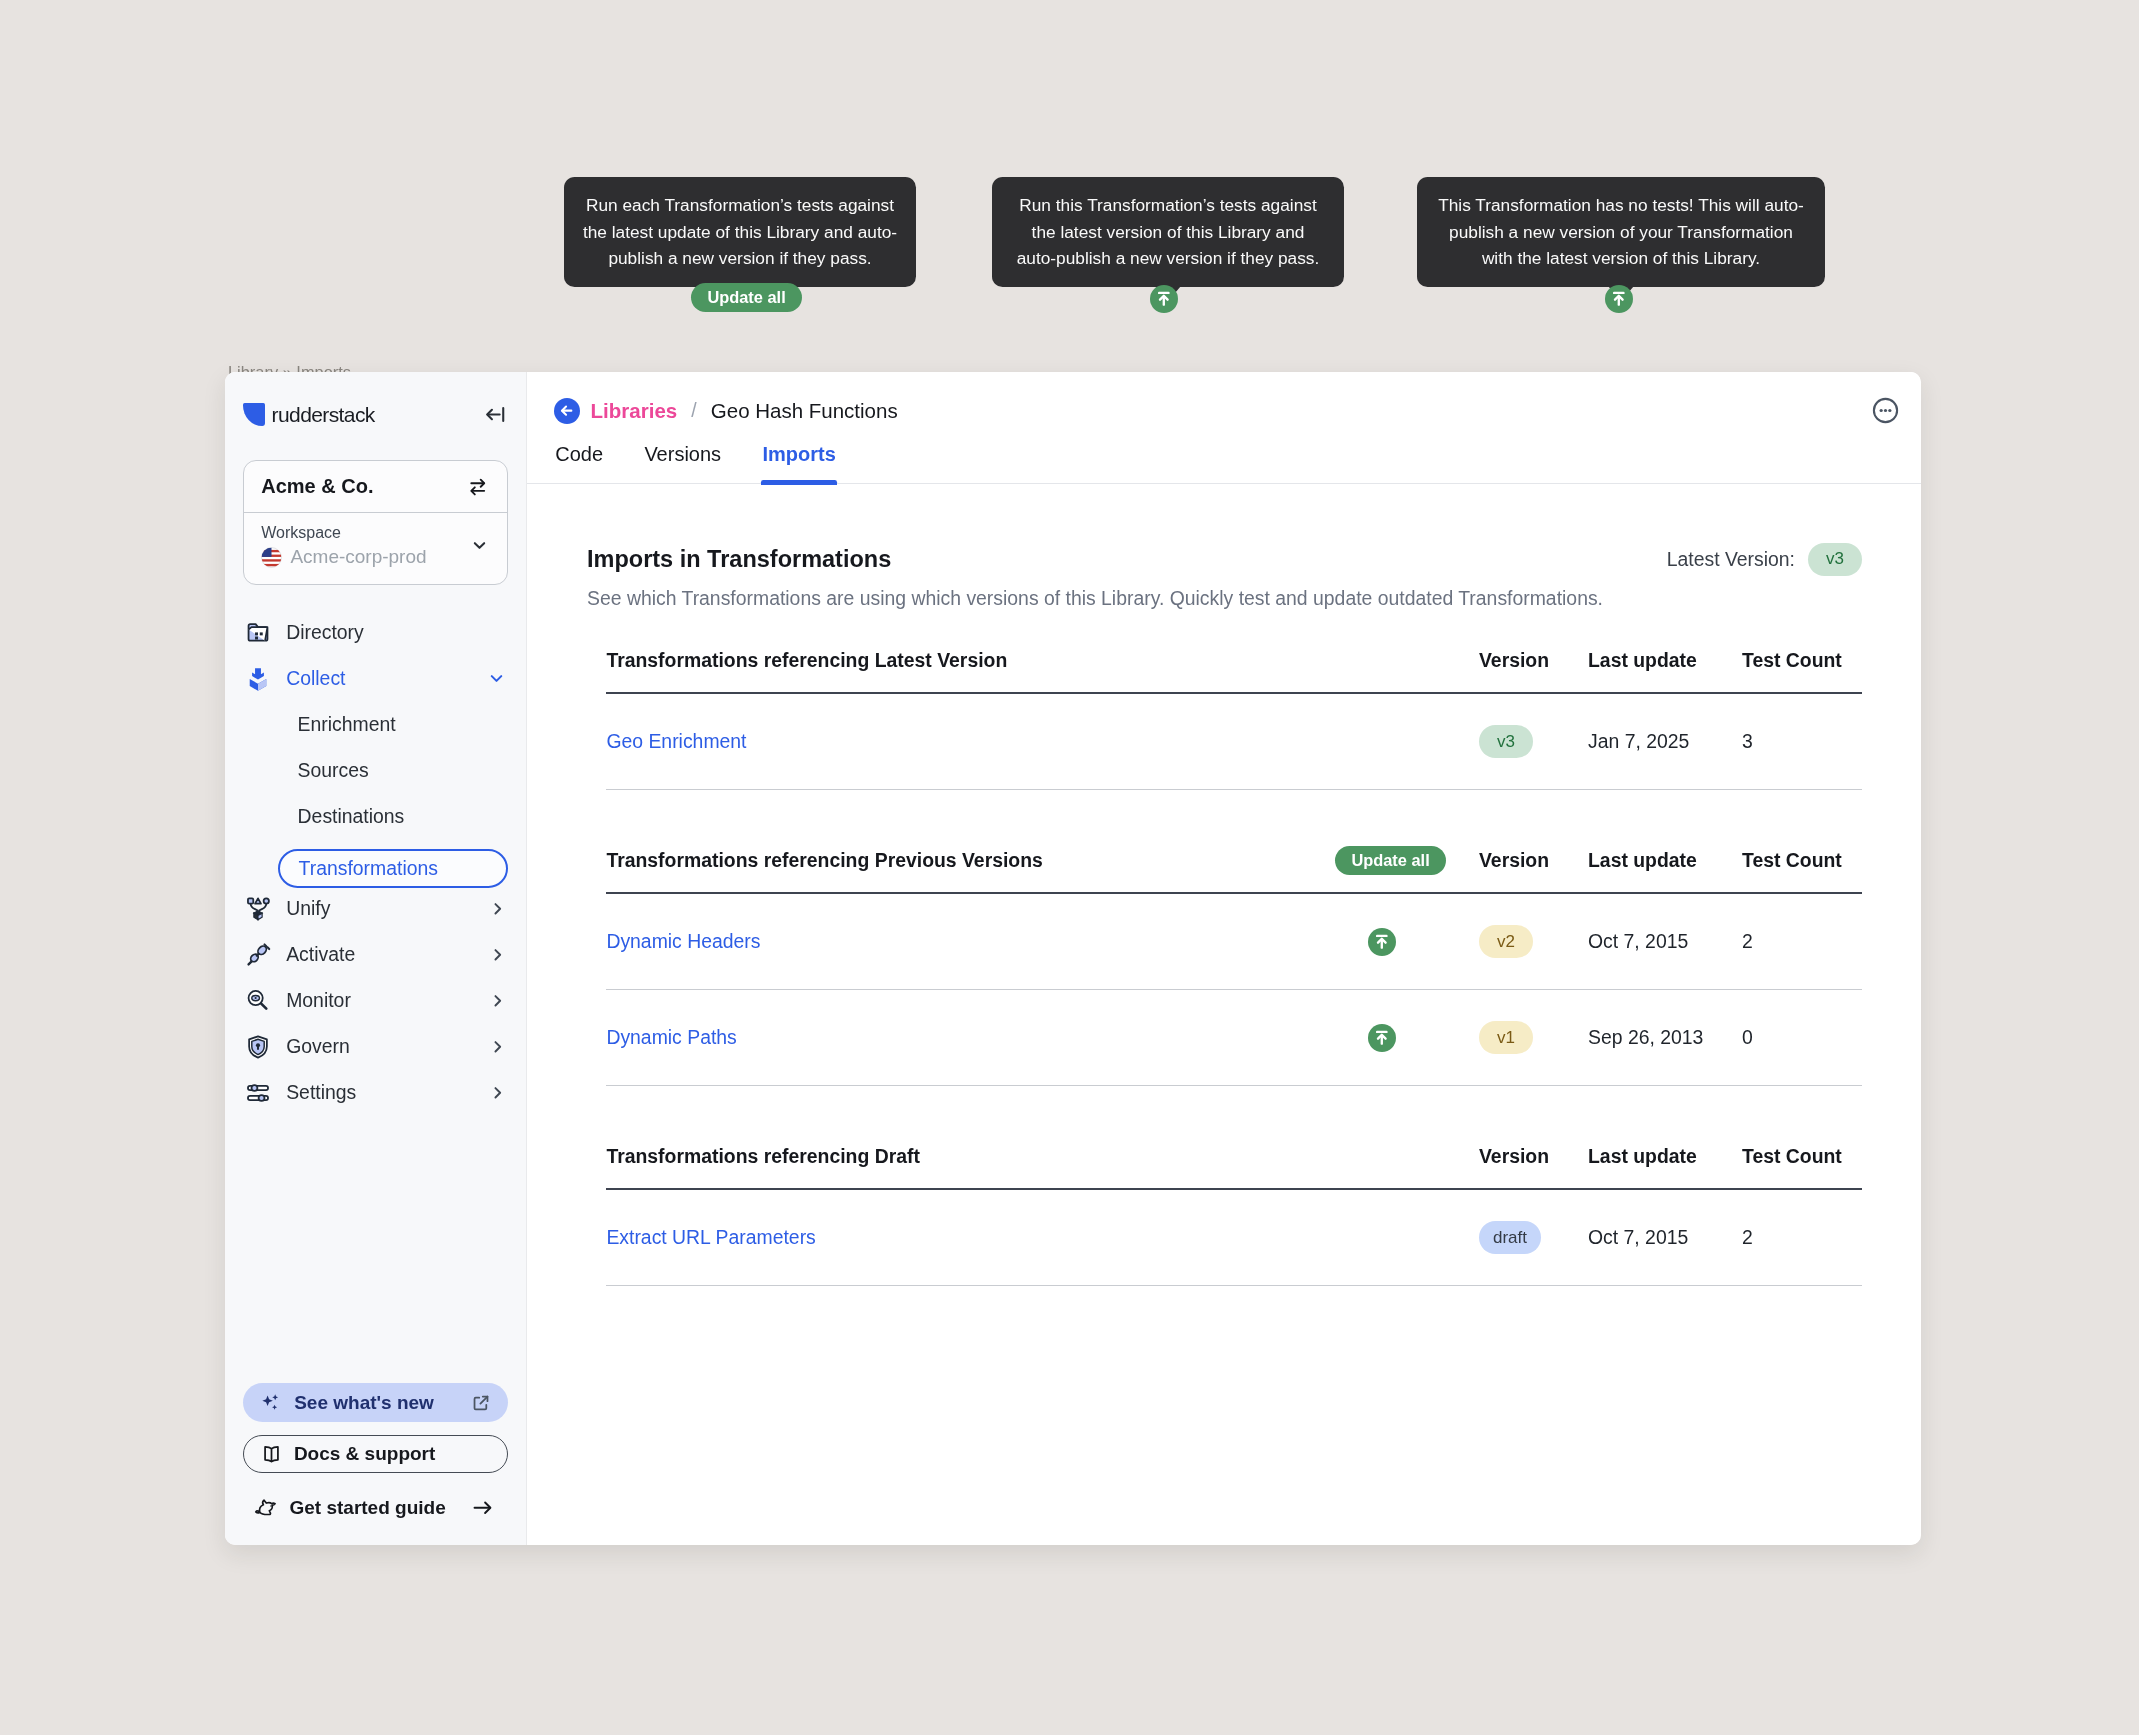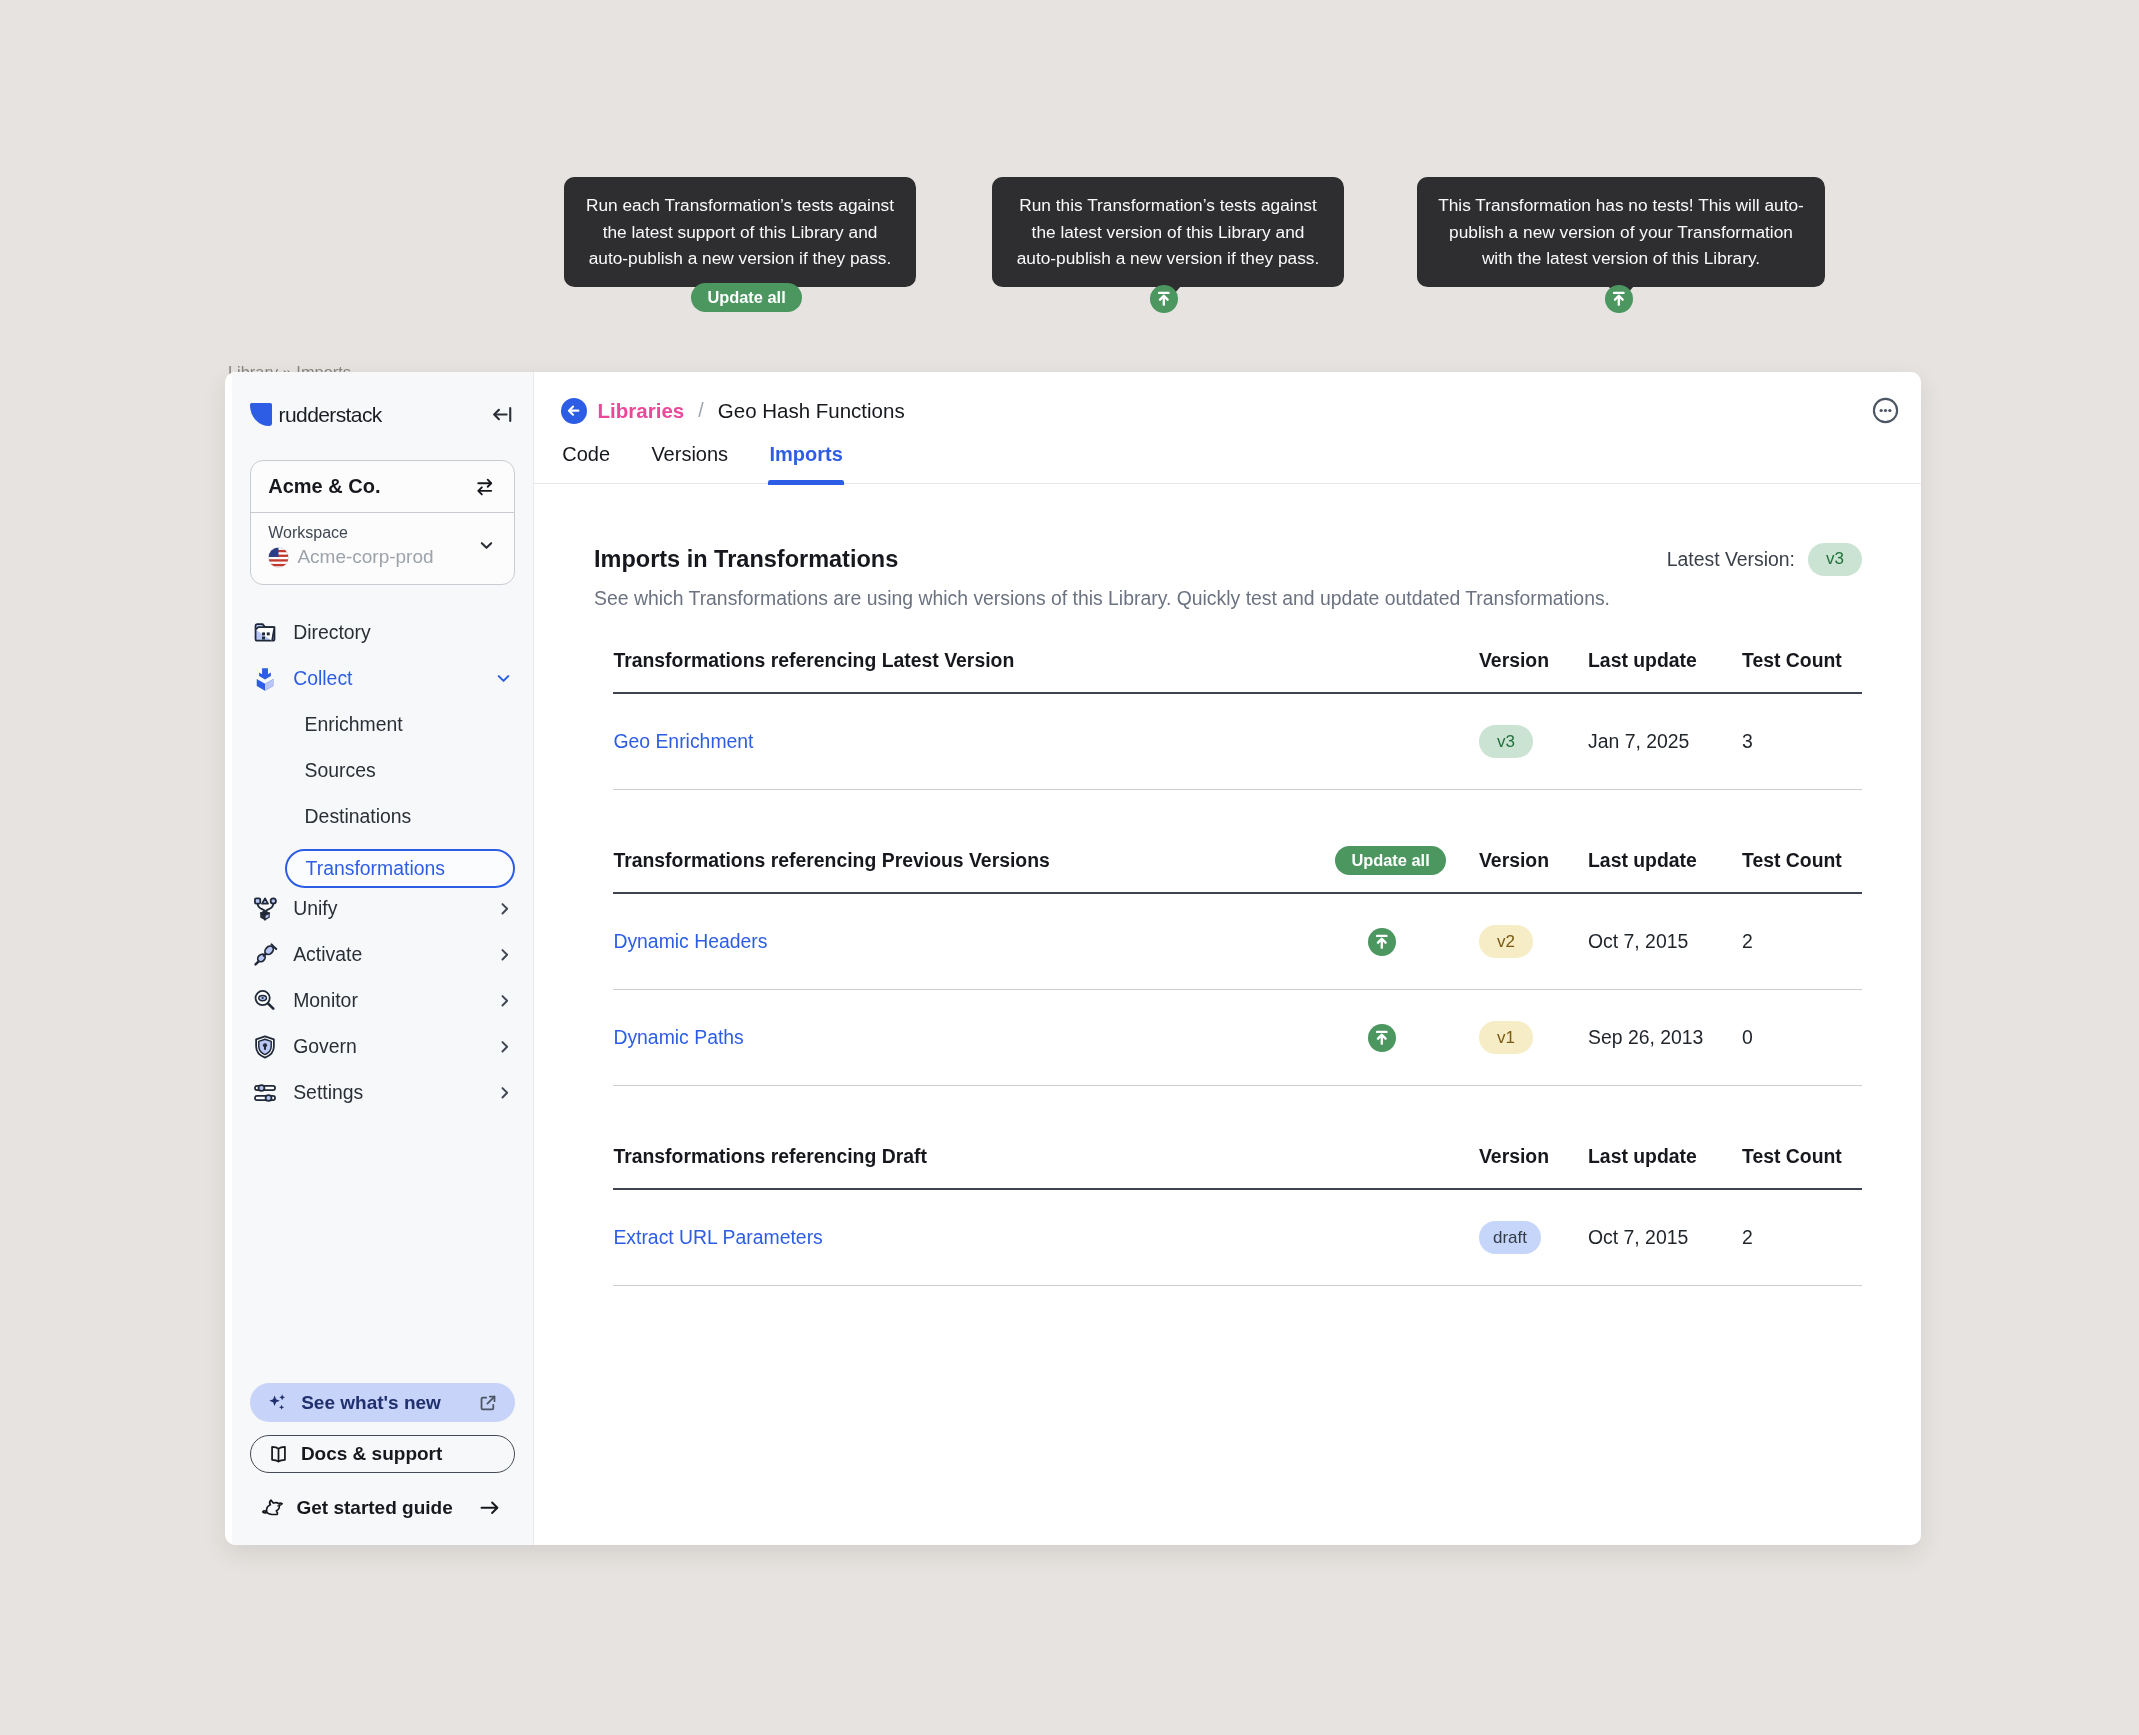--- a/index.html
+++ b/index.html
@@ -49,21 +49,20 @@
   }
   .tt2-icon{ position:absolute; left:1150px; top:285px; }
   .tt3-icon{ position:absolute; left:1605px; top:285px; }
 
   
   .window{
     position:absolute; left:225px; top:372px; width:1696px; height:1173px;
     background:#FFFFFF; border-radius:10.6px; overflow:hidden;
     box-shadow:0 8.2px 23.5px rgba(40,35,30,.10);
     display:flex;
-    padding-left:7px;
   }
 
   
   .sidebar{
     width:302px; flex:0 0 302px; background:#F7F8FA;
     border-right:1.2px solid #E9EAEC;
     padding:21px 17.6px 19.4px; display:flex; flex-direction:column;
   }
   .logo-row{ display:flex; align-items:center; height:43px; }
   .logo-mark{ width:22px; height:23.5px; background:#2D5DE5;
@@ -166,21 +165,21 @@
   .badge.previous{ background:#F6ECC6; color:#7A5A14; }
   .badge.draft{ background:#C5D6FA; color:#343B46; }
 
   svg{ display:block; }
 </style>
 </head>
 <body>
 
 <div class="page-breadcrumb">Library » Imports</div>
 
-<div class="tooltip tt1">Run each Transformation’s tests against the latest support of this Library and auto-publish a new version if they pass.</div>
+<div class="tooltip tt1">Run each Transformation’s tests against the latest update of this Library and auto-publish a new version if they pass.</div>
 <button class="green-btn tt1-btn">Update all</button>
 
 <div class="tooltip tt2">Run this Transformation’s tests against the latest version of this Library and auto-publish a new version if they pass.</div>
 <span class="update-circle tt2-icon">
   <svg width="17.6" height="17.6" viewBox="0 0 30 30">
       <path d="M7 5h16" stroke="#fff" stroke-width="4" stroke-linecap="round"></path>
       <path d="M15 25V12" stroke="#fff" stroke-width="4" stroke-linecap="round"></path>
       <path d="M8.5 16.5 15 10l6.5 6.5" stroke="#fff" stroke-width="4" fill="none" stroke-linecap="round" stroke-linejoin="round"></path>
     </svg>
 </span>

